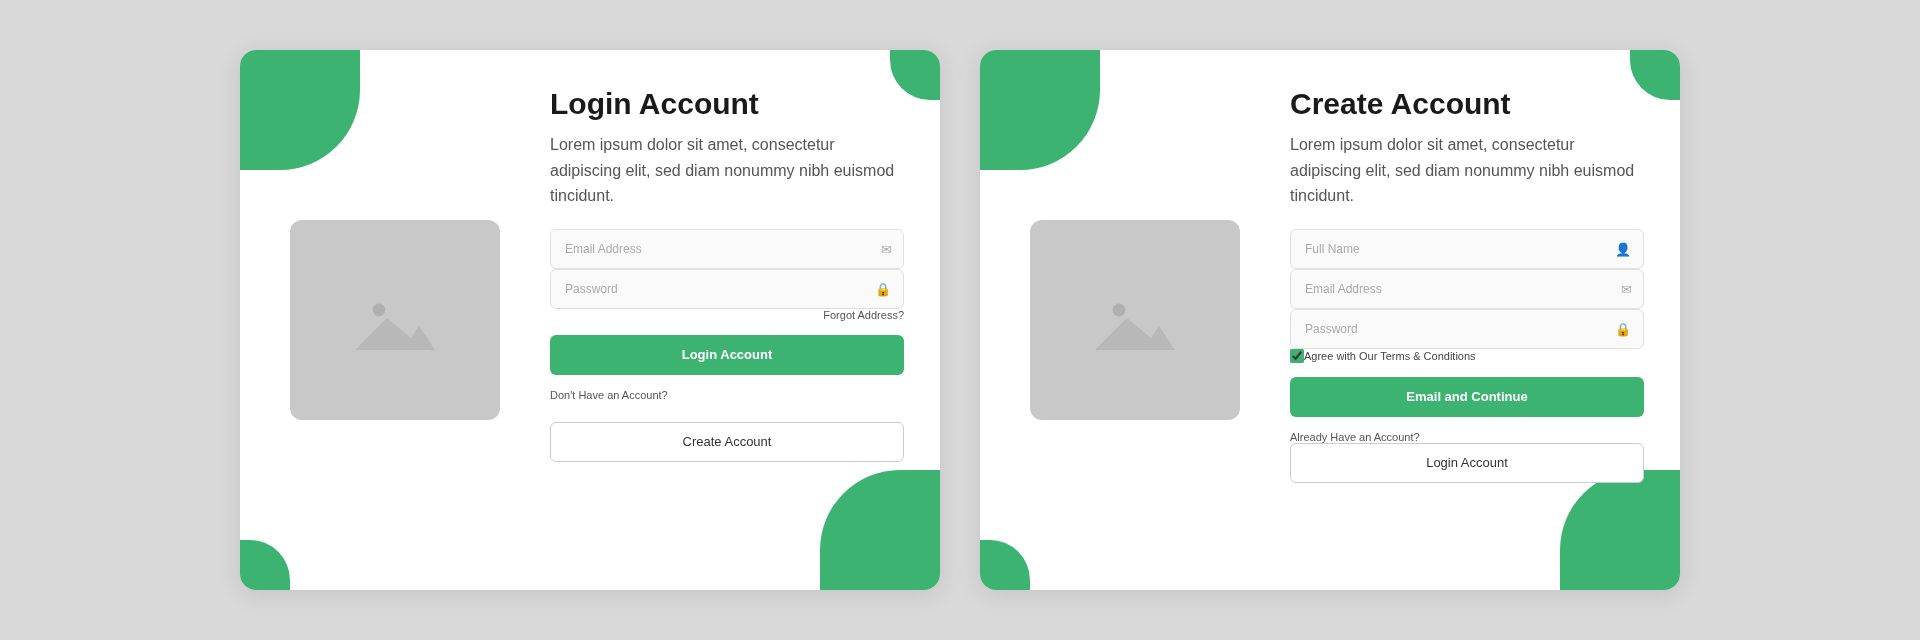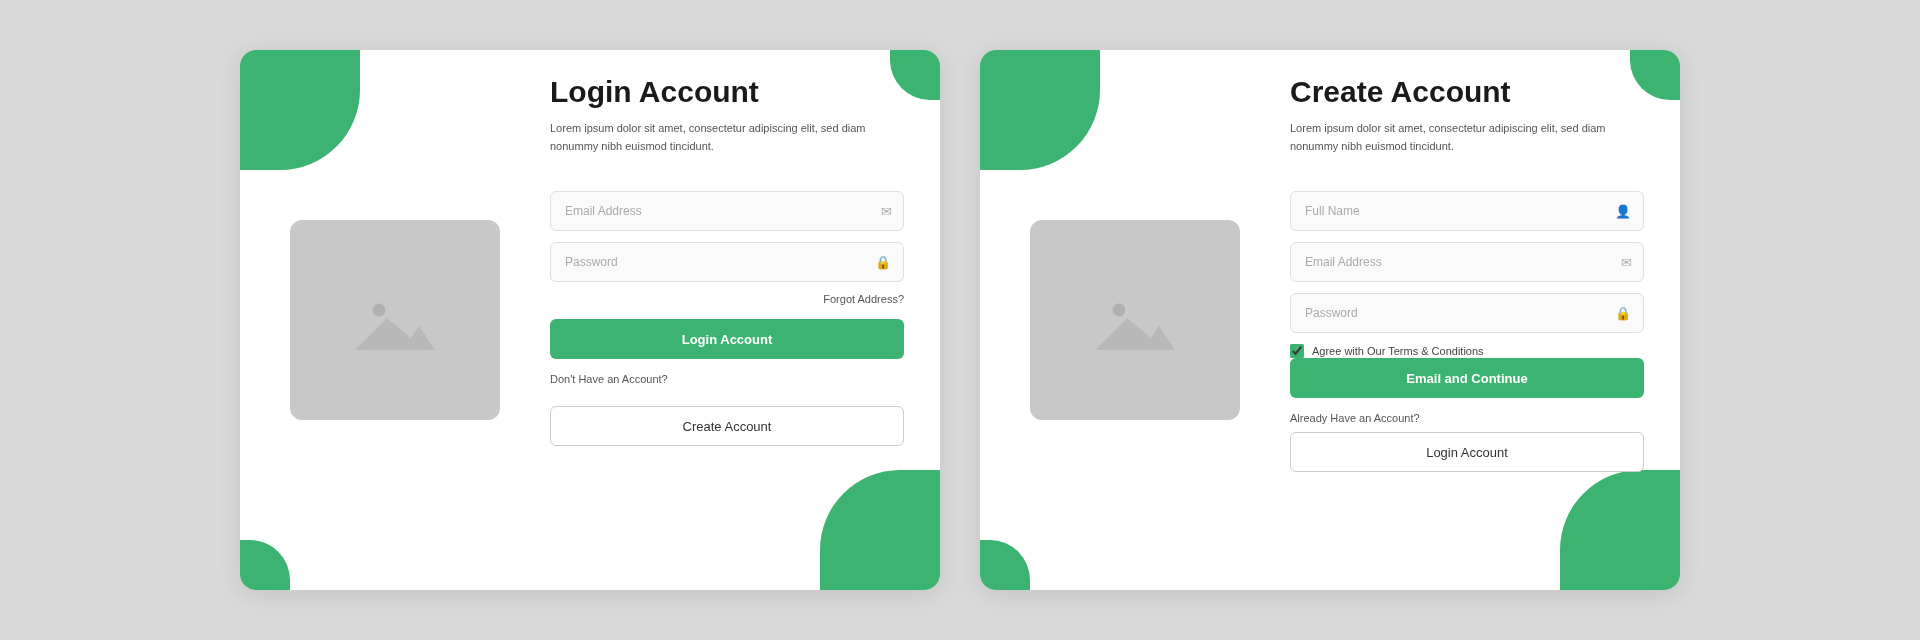--- a/index.html
+++ b/index.html
@@ -75,44 +75,44 @@
       width: 80px;
       height: 60px;
       fill: #b0b0b0;
     }
 
     
     .card-form-panel {
       flex: 1;
       position: relative;
       z-index: 1;
-      padding: 24px 36px 30px 20px;
+      padding: 36px 36px 30px 20px;
       display: flex;
       flex-direction: column;
       justify-content: flex-start;
     }
 
     .form-title {
       font-size: 30px;
       font-weight: 700;
       color: #1a1a1a;
       margin-bottom: 10px;
       line-height: 1.2;
     }
 
     .form-subtitle {
-      font-size: 11px;
+      font-size: 16px;
       color: #555;
       line-height: 1.6;
-      margin-bottom: 36px;
+      margin-bottom: 20px;
     }
 
     .input-group {
       position: relative;
-      margin-bottom: 11px;
+      margin-bottom: 0;
     }
 
     .input-group input {
       width: 100%;
       height: 40px;
       border: 1px solid #e0e0e0;
       border-radius: 6px;
       padding: 0 36px 0 14px;
       font-size: 12px;
       color: #888;
@@ -170,38 +170,37 @@
     .link-text {
       font-size: 11px;
       color: #555;
       margin-bottom: 21px;
     }
 
     
     .checkbox-row {
       display: flex;
       align-items: center;
-      gap: 8px;
+      margin-bottom: 14px;
     }
 
     .checkbox-row input[type="checkbox"] {
       accent-color: #3cb371;
       width: 14px;
       height: 14px;
     }
 
     .checkbox-label {
       font-size: 11px;
       color: #444;
     }
 
     .already-text {
       font-size: 11px;
       color: #555;
-      margin-bottom: 8px;
     }
 
     
     .corner-tr {
       position: absolute;
       top: 0; right: 0;
       width: 50px; height: 50px;
       background: #3cb371;
       border-bottom-left-radius: 40px;
       z-index: 0;

